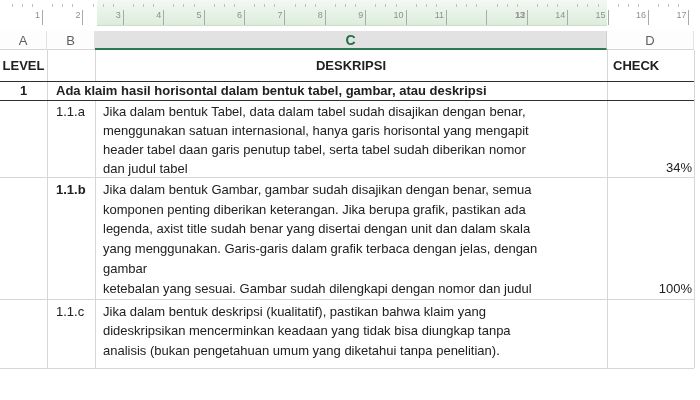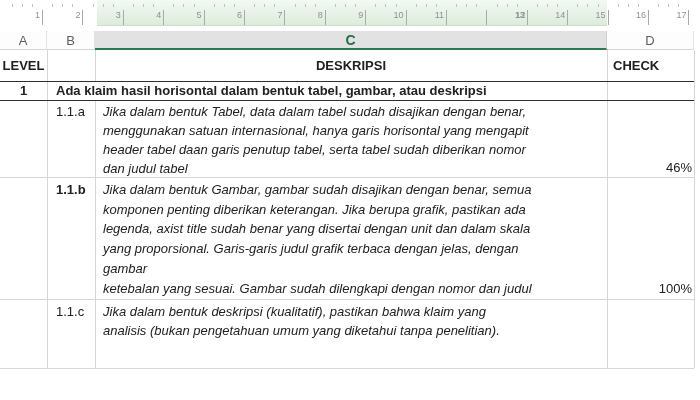--- a/index.html
+++ b/index.html
@@ -28,21 +28,21 @@
   .hline{position:absolute;height:1px;left:0;width:694px;}
   .hline.dark{background:#2f2f2f;}
   .hline.light{background:#d6d6d6;}
   .vline{position:absolute;width:1px;background:#d6d6d6;}
   
   .cell{position:absolute;box-sizing:border-box;font-size:13px;}
   .bold{font-weight:bold;}
   .center{display:flex;align-items:center;justify-content:center;text-align:center;}
   .vcenter{display:flex;align-items:center;}
   .nowrap{white-space:nowrap;}
-  .tline{white-space:nowrap;font-style:italic;}
+  .tline{white-space:nowrap;}
   .desc-a .tline{line-height:19px;}
   .desc-b .tline{line-height:19.7px;}
   .desc-c .tline{line-height:19.3px;}
   .pct{position:absolute;left:607px;width:85px;height:19px;line-height:19px;
     text-align:right;font-size:13px;}
 </style>
 </head>
 <body>
 
 <div class="ruler">
@@ -176,31 +176,32 @@
   </div>
 <div class="cell bold nowrap" style="left:56px;top:81px;height:19px;line-height:19px;"><span>Ada klaim hasil horisontal dalam bentuk tabel, gambar, atau deskripsi</span></div>
 
 <div class="cell" style="left:56px;top:102px;height:19px;line-height:19px;"><span>1.1.a</span></div>
 <div class="cell desc-a" style="left:103px;top:102px;width:502px;">
   <div class="tline">Jika dalam bentuk Tabel, data dalam tabel sudah disajikan dengan benar,</div>
   <div class="tline">menggunakan satuan internasional, hanya garis horisontal yang mengapit</div>
   <div class="tline">header tabel daan garis penutup tabel, serta tabel sudah diberikan nomor</div>
   <div class="tline">dan judul tabel</div>
 </div>
-<div class="pct" style="top:158px;padding-right:2px;"><span>46%</span></div>
+<div class="pct" style="top:158px;padding-right:2px;"><span>34%</span></div>
 
 <div class="cell" style="left:56px;top:180px;height:19px;line-height:19px;font-weight:bold;"><span>1.1.b</span></div>
 <div class="cell desc-b" style="left:103px;top:180px;width:502px;">
   <div class="tline">Jika dalam bentuk Gambar, gambar sudah disajikan dengan benar, semua</div>
   <div class="tline">komponen penting diberikan keterangan. Jika berupa grafik, pastikan ada</div>
   <div class="tline">legenda, axist title sudah benar yang disertai dengan unit dan dalam skala</div>
-  <div class="tline">yang proporsional. Garis-garis judul grafik terbaca dengan jelas, dengan</div>
+  <div class="tline">yang menggunakan. Garis-garis dalam grafik terbaca dengan jelas, dengan</div>
   <div class="tline">gambar</div>
   <div class="tline">ketebalan yang sesuai. Gambar sudah dilengkapi dengan nomor dan judul</div>
 </div>
 <div class="pct" style="top:279px;padding-right:2px;"><span>100%</span></div>
 
 <div class="cell" style="left:56px;top:302px;height:19px;line-height:19px;"><span>1.1.c</span></div>
 <div class="cell desc-c" style="left:103px;top:302px;width:502px;">
   <div class="tline">Jika dalam bentuk deskripsi (kualitatif), pastikan bahwa klaim yang</div>
+  <div class="tline">dideskripsikan mencerminkan keadaan yang tidak bisa diungkap tanpa</div>
   <div class="tline">analisis (bukan pengetahuan umum yang diketahui tanpa penelitian).</div>
 </div>
 <div class="pct" style="top:347px;"></div>
 
 </body></html>

